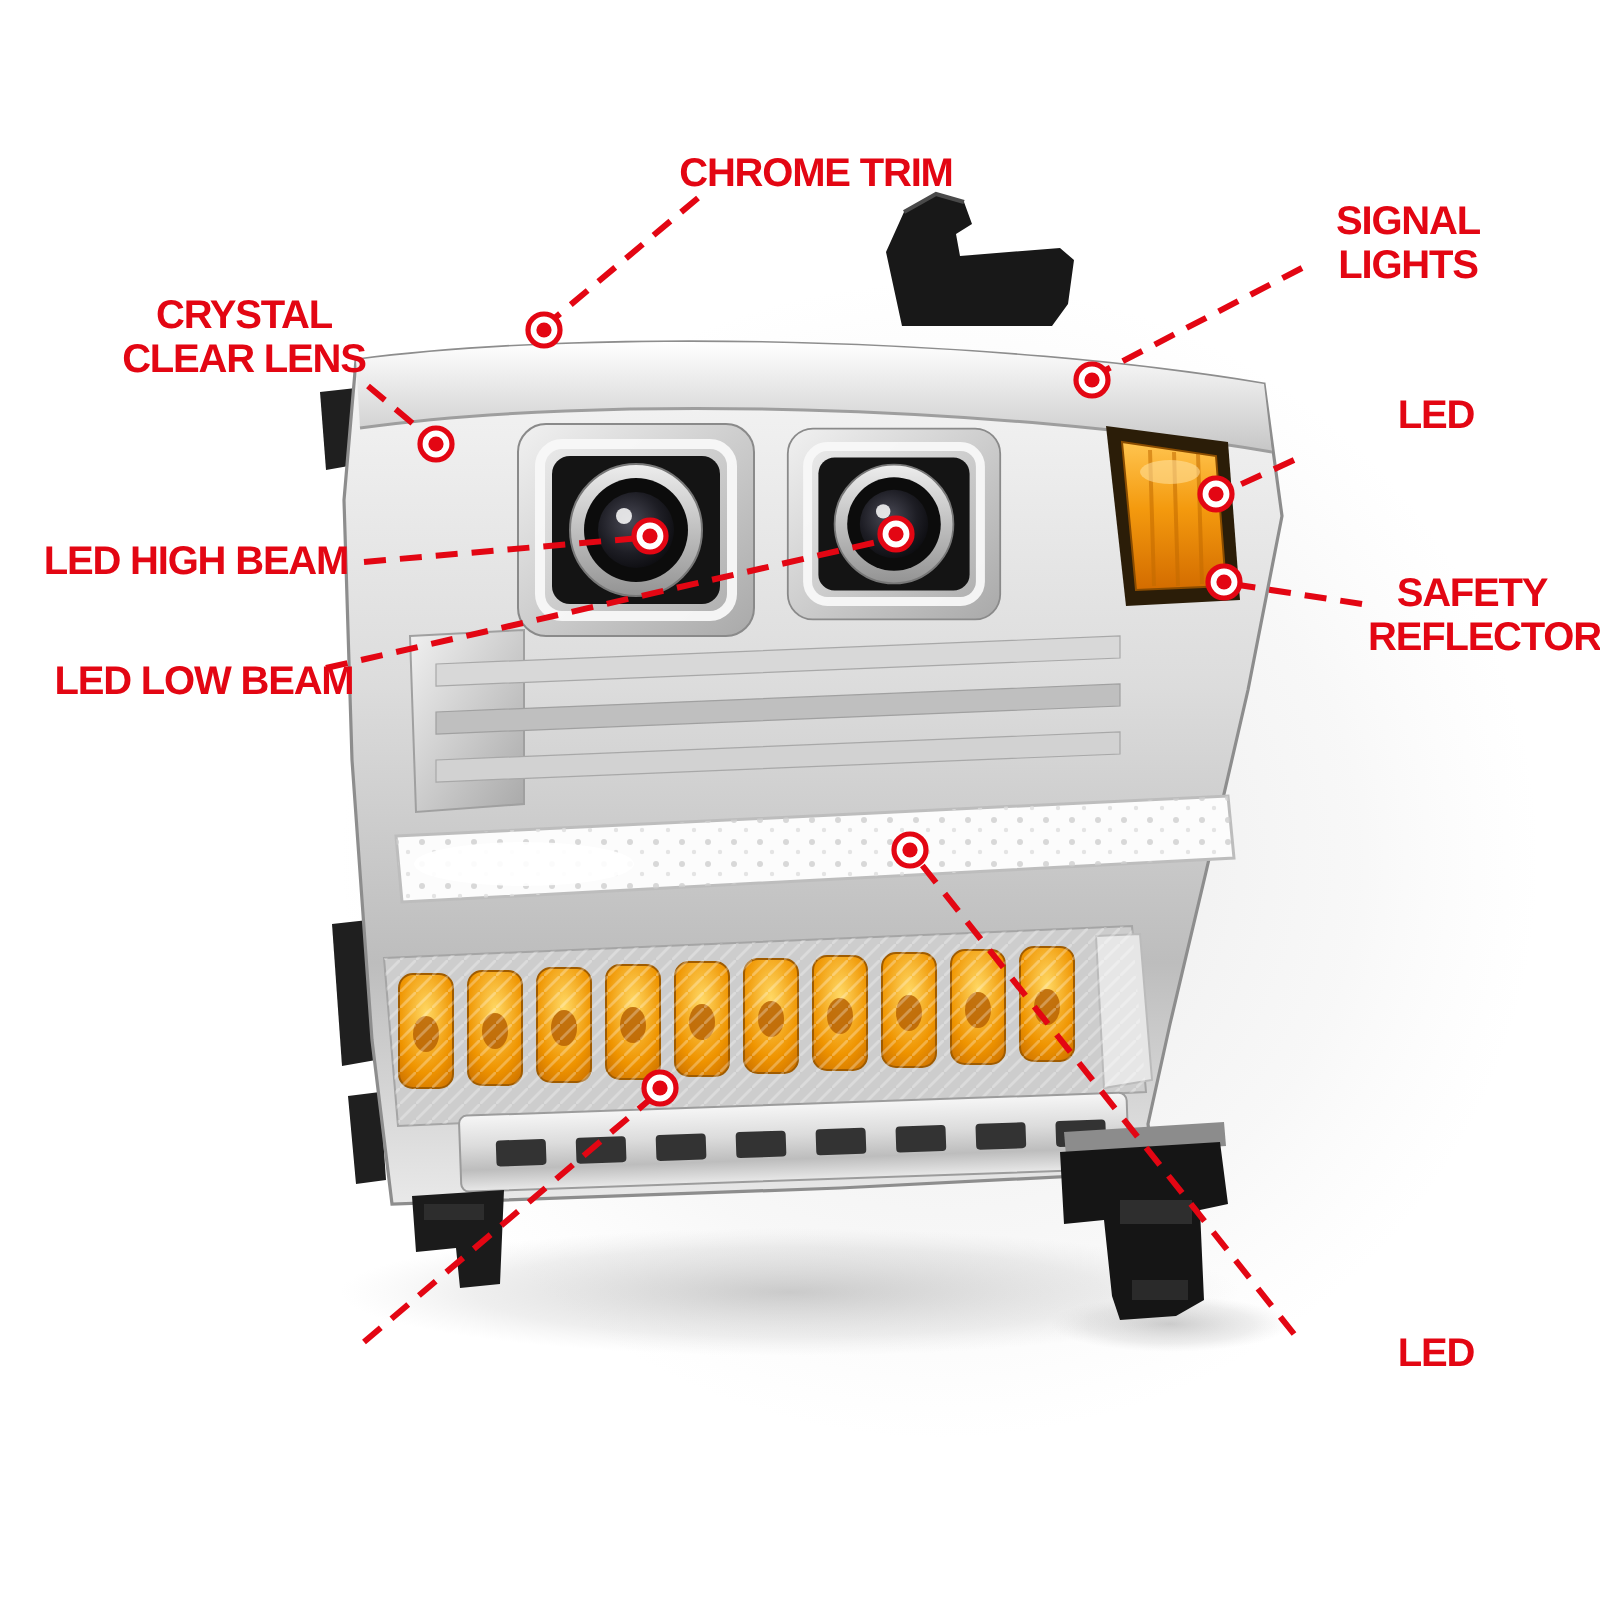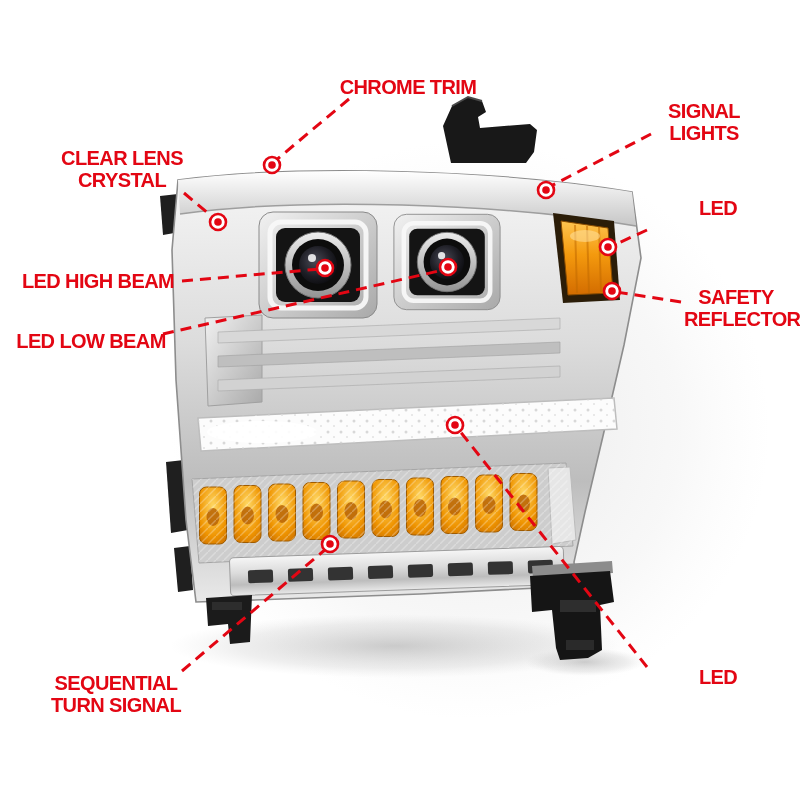--- a/index.html
+++ b/index.html
@@ -251,43 +251,39 @@
   <div class="callout" style="left:336px;top:76px;width:144px">
     <span>CHROME TRIM</span>
   </div>
 
   <div class="callout" style="left:650px;top:100px;width:108px">
     <span>SIGNAL</span>
     <span>LIGHTS</span>
   </div>
 
   <div class="callout" style="left:52px;top:147px;width:140px">
+    <span>CRYSTAL</span>
     <span>CLEAR LENS</span>
-    <span>CRYSTAL</span>
   </div>
 
   <div class="callout" style="left:648px;top:197px;width:140px">
     <span>LED</span>
   </div>
 
   <div class="callout" style="left:684px;top:286px;width:104px">
     <span>SAFETY</span>
     <span>REFLECTOR</span>
   </div>
 
   <div class="callout" style="left:18px;top:270px;width:160px">
     <span>LED HIGH BEAM</span>
   </div>
 
-  <div class="callout" style="left:13px;top:330px;width:156px">
+  <div class="callout" style="left:24px;top:330px;width:156px">
     <span>LED LOW BEAM</span>
   </div>
 
-  <div class="callout" style="left:40px;top:672px;width:152px">
-    <span>SEQUENTIAL</span>
-    <span>TURN SIGNAL</span>
-  </div>
 
   <div class="callout" style="left:642px;top:666px;width:152px">
     <span>LED</span>
   </div>
 
 </div>
 
 </body></html>

